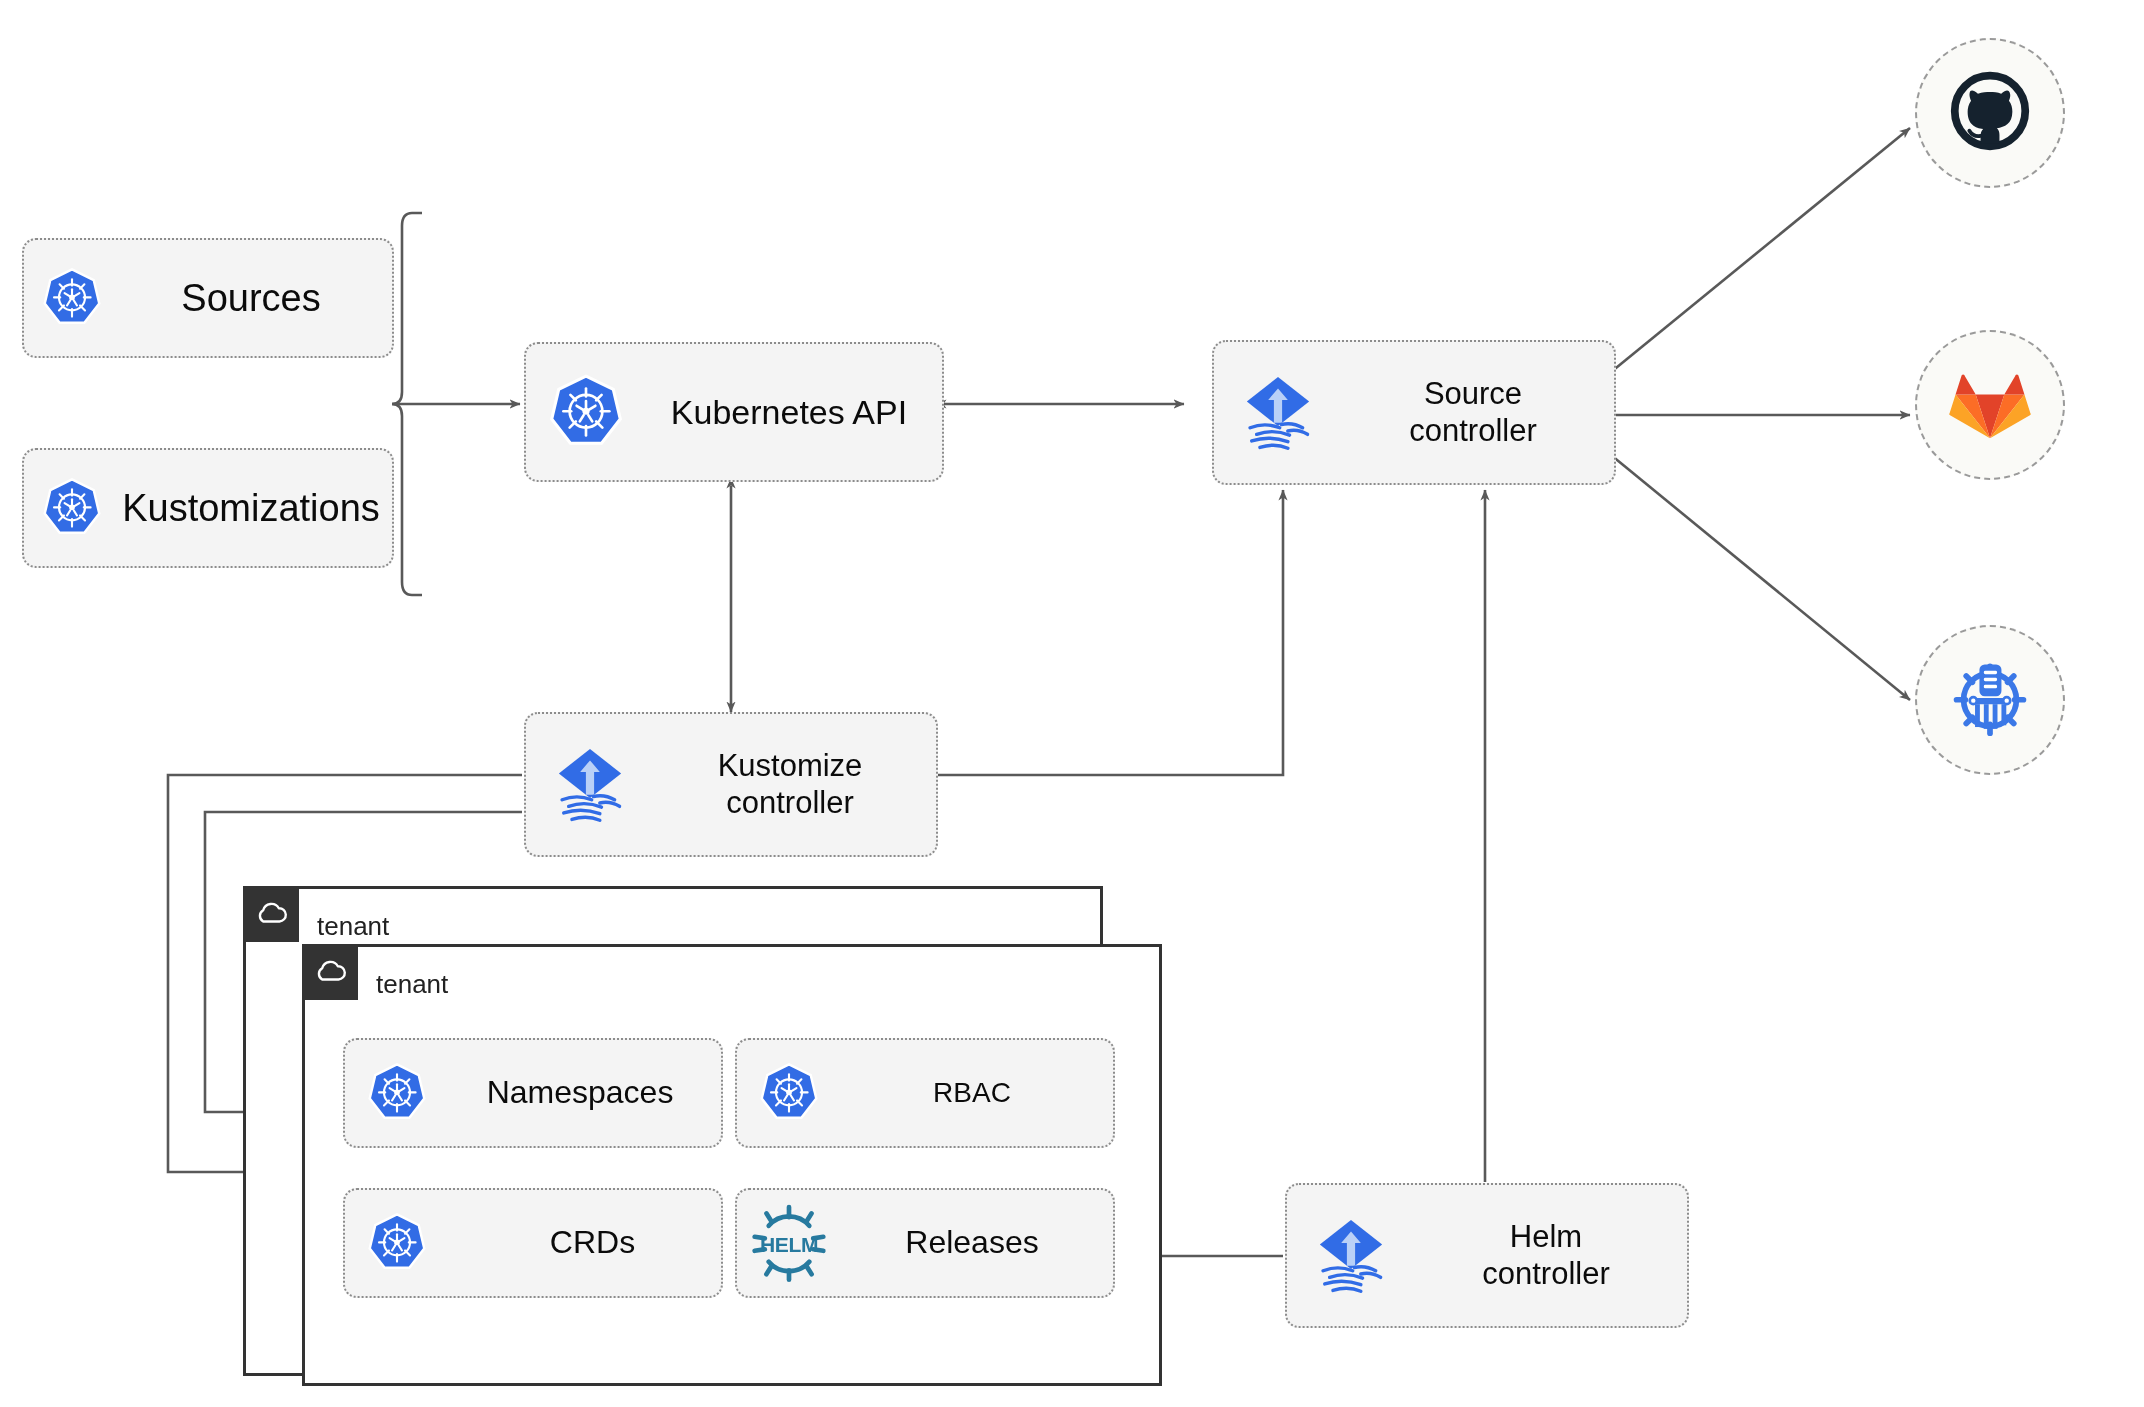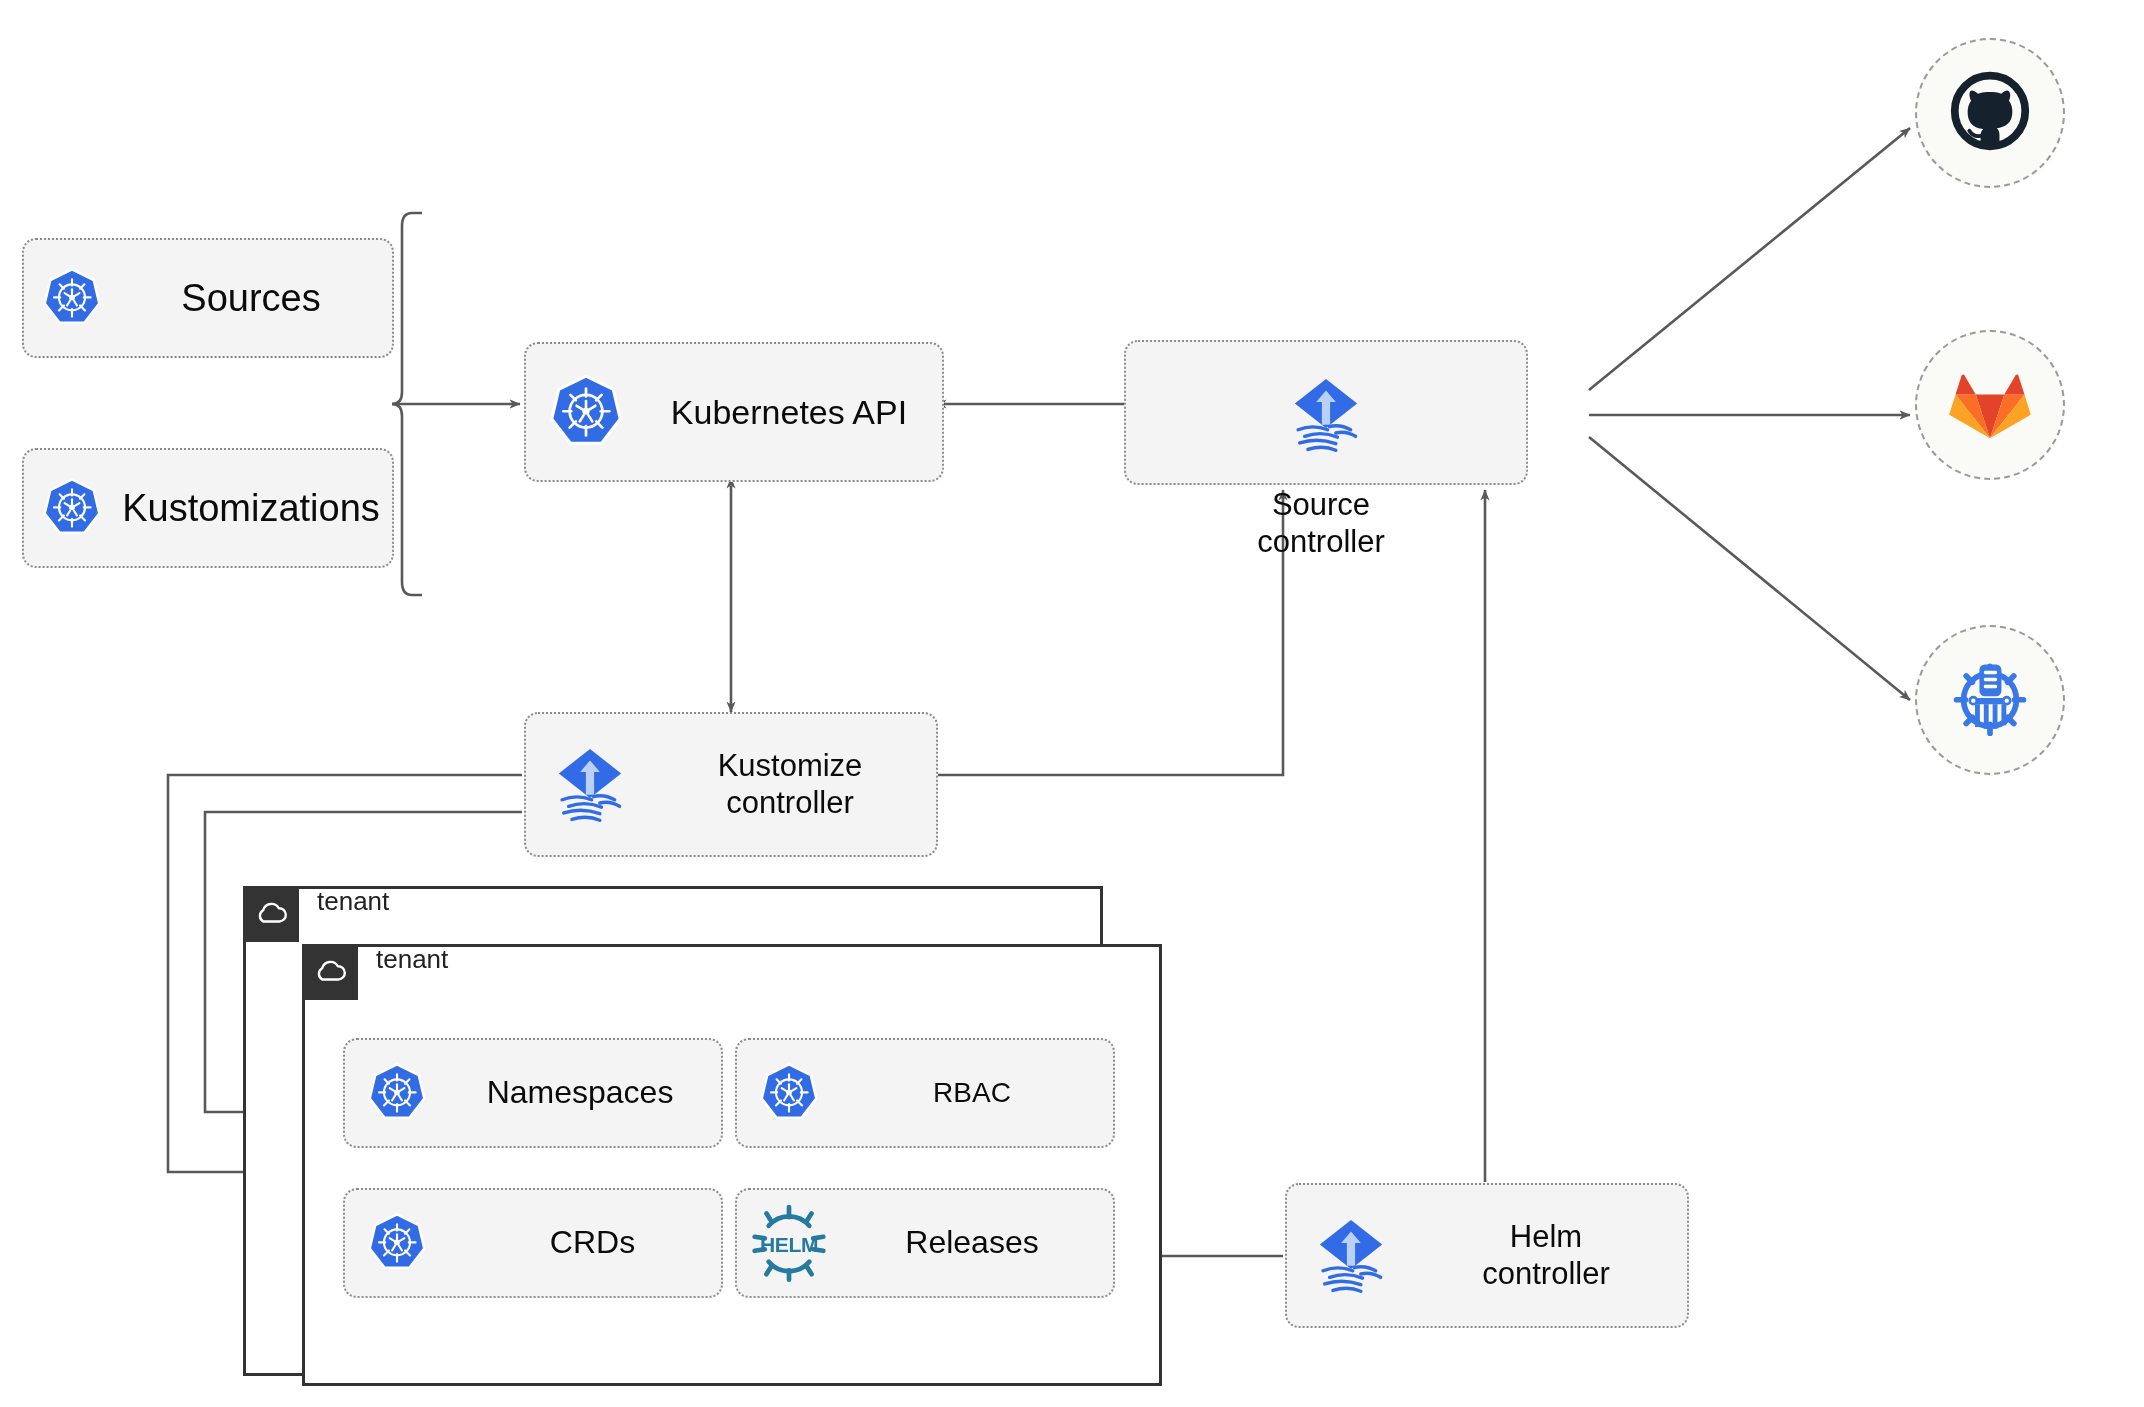--- a/index.html
+++ b/index.html
@@ -77,21 +77,21 @@
     background: #ffffff;
     border: 3px solid #333333;
     z-index: 8;
   }
   .tenant .tab {
     position: absolute;
     left: -3px;
     top: -3px;
     height: 56px;
     display: flex;
-    align-items: flex-start;
+    align-items: flex-end;
     z-index: 2;
   }
   .tenant .tab .tab-ico {
     width: 56px;
     height: 56px;
     background: #333333;
     display: flex;
     align-items: center;
     justify-content: center;
     flex: 0 0 auto;
@@ -220,21 +220,21 @@
           <line x1="38" y1="42" x2="46" y2="47"></line>
             <line x1="62" y1="42" x2="54" y2="47"></line>
           <line x1="42" y1="62" x2="47" y2="54"></line>
             <line x1="58" y1="62" x2="53" y2="54"></line>
         </g>
       </svg>
     </span>
     <span class="lbl" style="font-size:34px;">Kubernetes API</span>
   </div>
 
-  <div class="card two-line" style="left:1124px; top:340px; width:404px; height:145px;flex-direction:column;">
+  <div class="card two-line" style="left:1212px; top:340px; width:404px; height:145px;">
     <span class="ico" style="width:128px;height:145px;">
       <svg width="82" height="82" viewBox="0 0 100 100" aria-hidden="true">
         <polygon points="50,6 88,36 50,66 12,36" fill="#316CE6"></polygon>
         <path d="M50,20 L62,34 L55,34 L55,62 L45,62 L45,34 L38,34 Z" fill="#b9d0f7"></path>
         <g fill="none" stroke="#316CE6" stroke-width="4.2" stroke-linecap="round">
           <path d="M16,68 Q34,61 52,68"></path>
           <path d="M24,76 Q44,69 64,77"></path>
           <path d="M18,84 Q40,77 62,85"></path>
           <path d="M28,92 Q46,86 62,93"></path>
           <path d="M54,64 Q68,61 80,68"></path>

